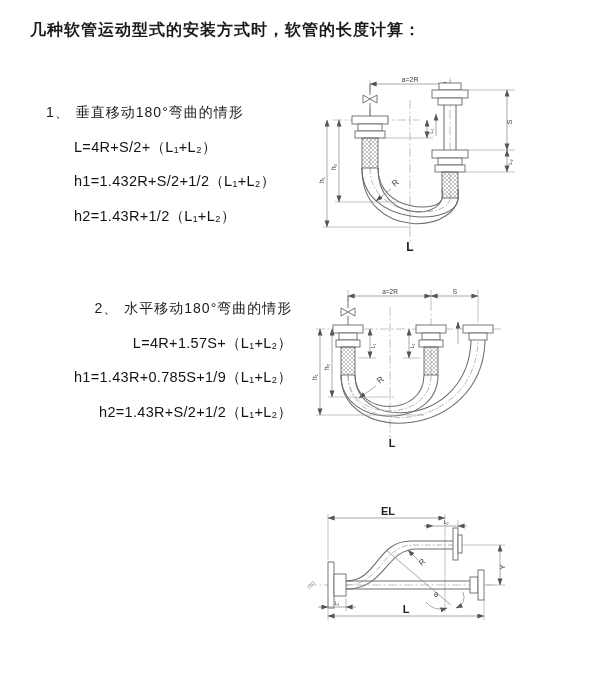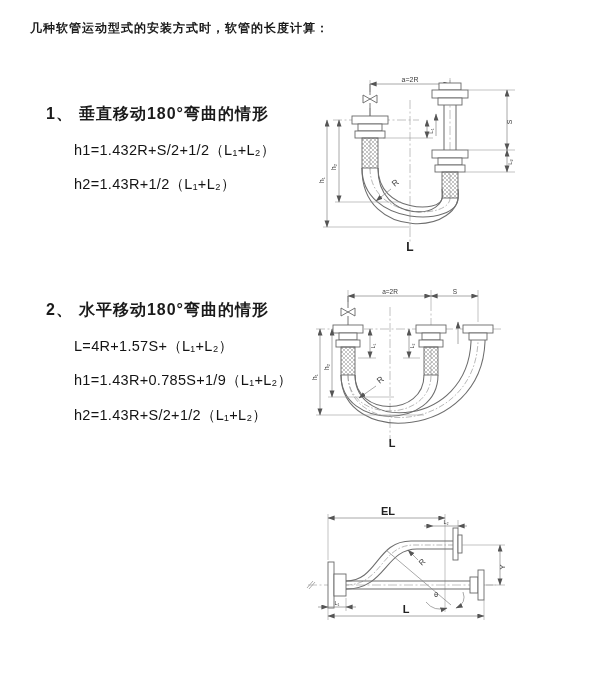--- a/index.html
+++ b/index.html
@@ -4,24 +4,24 @@
 <style>
   html,body{margin:0;padding:0;background:#e8e8e8;}
   .page{
     position:relative;width:600px;height:675px;margin:0 auto;
     background:#ffffff;overflow:hidden;
     font-family:"Liberation Sans","DejaVu Sans",sans-serif;
     color:#1b1b1b;
   }
   .title{
     position:absolute;left:30px;top:20px;
-    font-size:12px;font-weight:700;letter-spacing:1px;
+    font-size:16px;font-weight:700;letter-spacing:1px;
   }
   .section{position:absolute;left:46px;}
-  .sec-head{font-size:16px;font-weight:700;letter-spacing:1px;white-space:nowrap;}
+  .sec-head{font-size:14px;font-weight:400;letter-spacing:1px;white-space:nowrap;}
   .sec-num{margin-right:6px;}
   .formula{
     font-size:14.5px;font-weight:500;letter-spacing:0.3px;
     padding-left:28px;margin-top:15.5px;white-space:nowrap;color:#141414;
   }
   svg{position:absolute;overflow:visible;}
   .hose{stroke:#6e6e6e;stroke-width:1.05;fill:none;}
   .hosec{stroke:#9a9a9a;stroke-width:0.7;fill:none;stroke-dasharray:6 2 1.6 2;}
   .fit{stroke:#686868;stroke-width:0.9;fill:#ffffff;}
   .dim{stroke:#8c8c8c;stroke-width:0.75;fill:none;}
@@ -34,20 +34,21 @@
 <body>
 
 <div class="page">
 
   <div class="title">几种软管运动型式的安装方式时，软管的长度计算：</div>
 
   <div class="section" style="top:104px;">
     <div class="sec-head">
       <span class="sec-num">1、</span><span>垂直移动180°弯曲的情形</span>
     </div>
+    <div class="formula">L=4R+S/2+（L₁+L₂）</div>
     <div class="formula">h1=1.432R+S/2+1/2（L₁+L₂）</div>
     <div class="formula">h2=1.43R+1/2（L₁+L₂）</div>
   </div>
 
   <svg style="left:315px;top:72px;" width="260" height="185" viewBox="0 0 260 185">
     <defs>
       <marker id="arw1" markerWidth="8" markerHeight="6" refX="6.6" refY="2.5" orient="auto-start-reverse" markerUnits="userSpaceOnUse">
         <path d="M0,0 L7,2.5 L0,5 z" fill="#555"></path>
       </marker>
       <pattern id="braid1" width="4" height="4" patternUnits="userSpaceOnUse">
@@ -132,21 +133,21 @@
     </g>
 
     <g>
       <line class="dim" x1="76" y1="117" x2="61" y2="129" marker-end="url(#arw1)"></line>
       <text class="dimtxt" x="82" y="113" font-size="8.5" text-anchor="middle" transform="rotate(-40 82 113)">R</text>
     </g>
 
     <text class="biglbl" x="95" y="179" font-size="12" text-anchor="middle">L</text>
   </svg>
 
-  <div class="section" style="top:300px;">
+  <div class="section" style="top:300px;text-align:right;">
     <div class="sec-head">
       <span class="sec-num">2、</span><span>水平移动180°弯曲的情形</span>
     </div>
     <div class="formula">L=4R+1.57S+（L₁+L₂）</div>
     <div class="formula">h1=1.43R+0.785S+1/9（L₁+L₂）</div>
     <div class="formula">h2=1.43R+S/2+1/2（L₁+L₂）</div>
   </div>
 
   <svg style="left:308px;top:282px;" width="285" height="175" viewBox="0 0 285 175">
     <defs>

